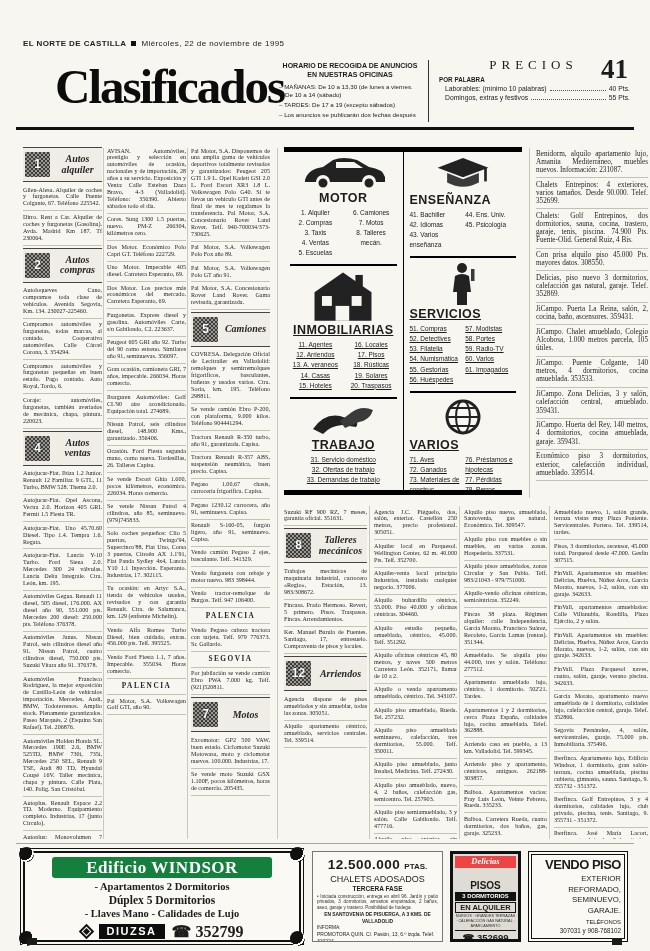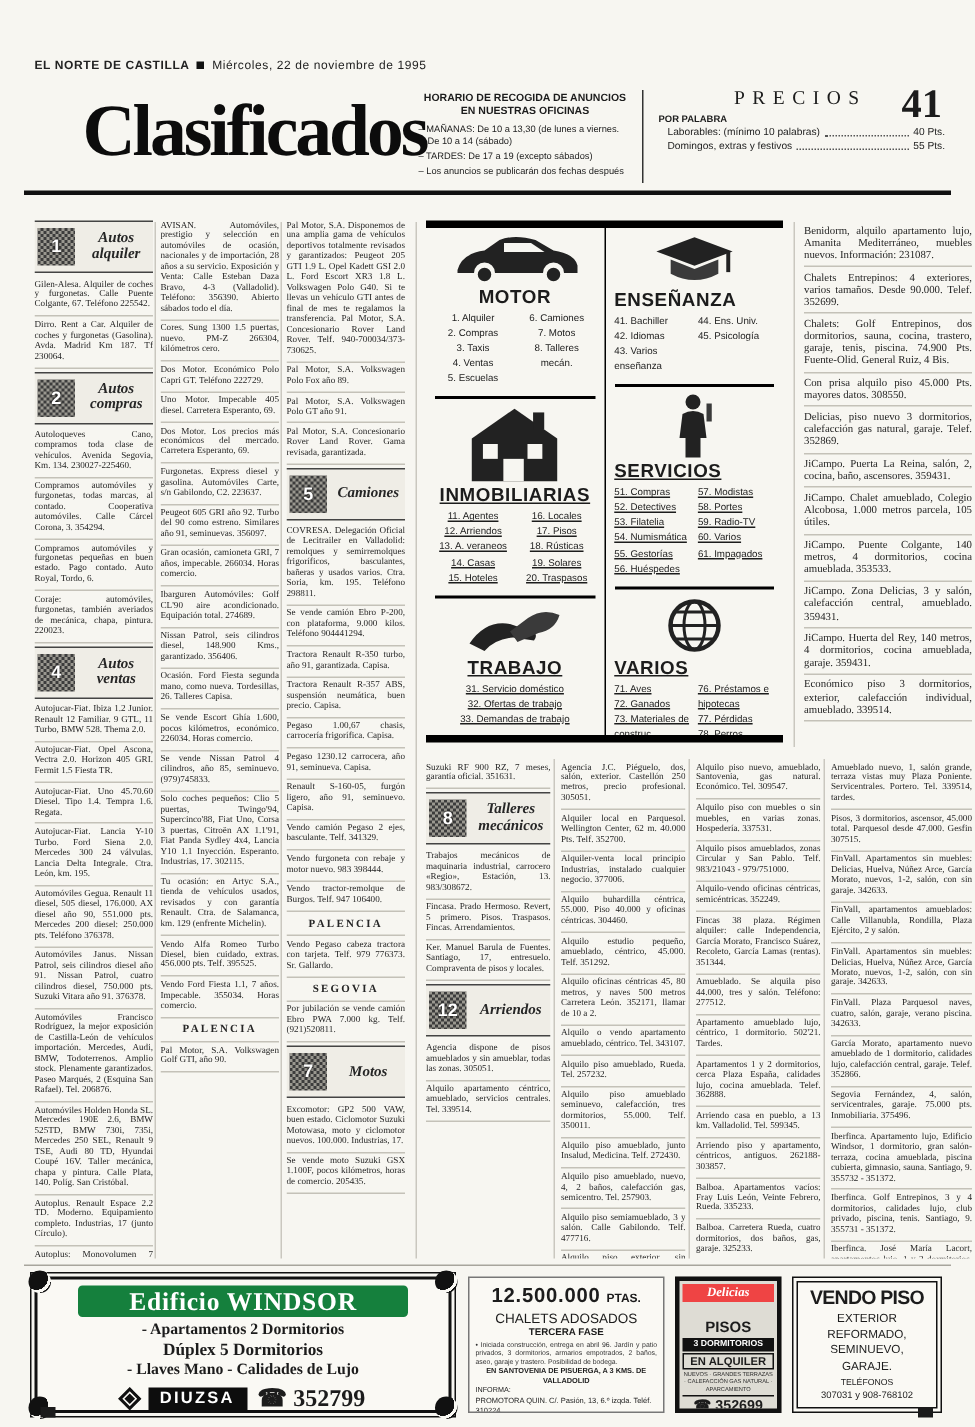--- a/index.html
+++ b/index.html
@@ -90,21 +90,21 @@
     border:3px solid #111;background:#dedcd4;padding:2px;text-align:center;overflow:hidden;}
   .del-district{background:#ef4444;color:#fff;font:bold italic 8.5px/1.4 "Liberation Serif",serif;margin-bottom:12px;}
   .del-l1{font:bold 10px/1.1 "Liberation Sans",sans-serif;}
   .del-l2{background:#111;color:#fff;font:bold 5.8px/1.5 "Liberation Sans",sans-serif;margin:1px 0;}
   .del-l3{border:1px solid #111;font:bold 7.5px/1.3 "Liberation Sans",sans-serif;margin:1px 0;}
   .del-small{font:3.8px/1.25 "Liberation Sans",sans-serif;color:#2e2e2e;margin:1px 0;}
   .del-phone{font:bold 9.5px/1.2 "Liberation Sans",sans-serif;border-top:1px solid #111;padding-top:1px;}
 
   .ad-vendo{position:absolute;left:528px;top:851px;width:100px;height:91px;box-sizing:border-box;
     border:1.5px solid #111;outline:1px solid #111;outline-offset:-4px;background:#faf9f4;
-    padding:6px 6px 14px;text-align:center;overflow:hidden;}
+    padding:6px 6px 14px;text-align:right;overflow:hidden;}
   .vendo-title{font:bold 13px/1 "Liberation Sans",sans-serif;letter-spacing:-.5px;margin-bottom:3px;}
   .vendo-line{font:7.8px/1.35 "Liberation Sans",sans-serif;}
   .vendo-tel-label{font:5.8px/1.3 "Liberation Sans",sans-serif;margin-top:3px;}
   .vendo-tel{font:6.3px/1.3 "Liberation Sans",sans-serif;}
 </style>
 </head>
 <body>
 
 <div class="paper-line">
   <span class="paper-name">EL NORTE DE CASTILLA</span>

